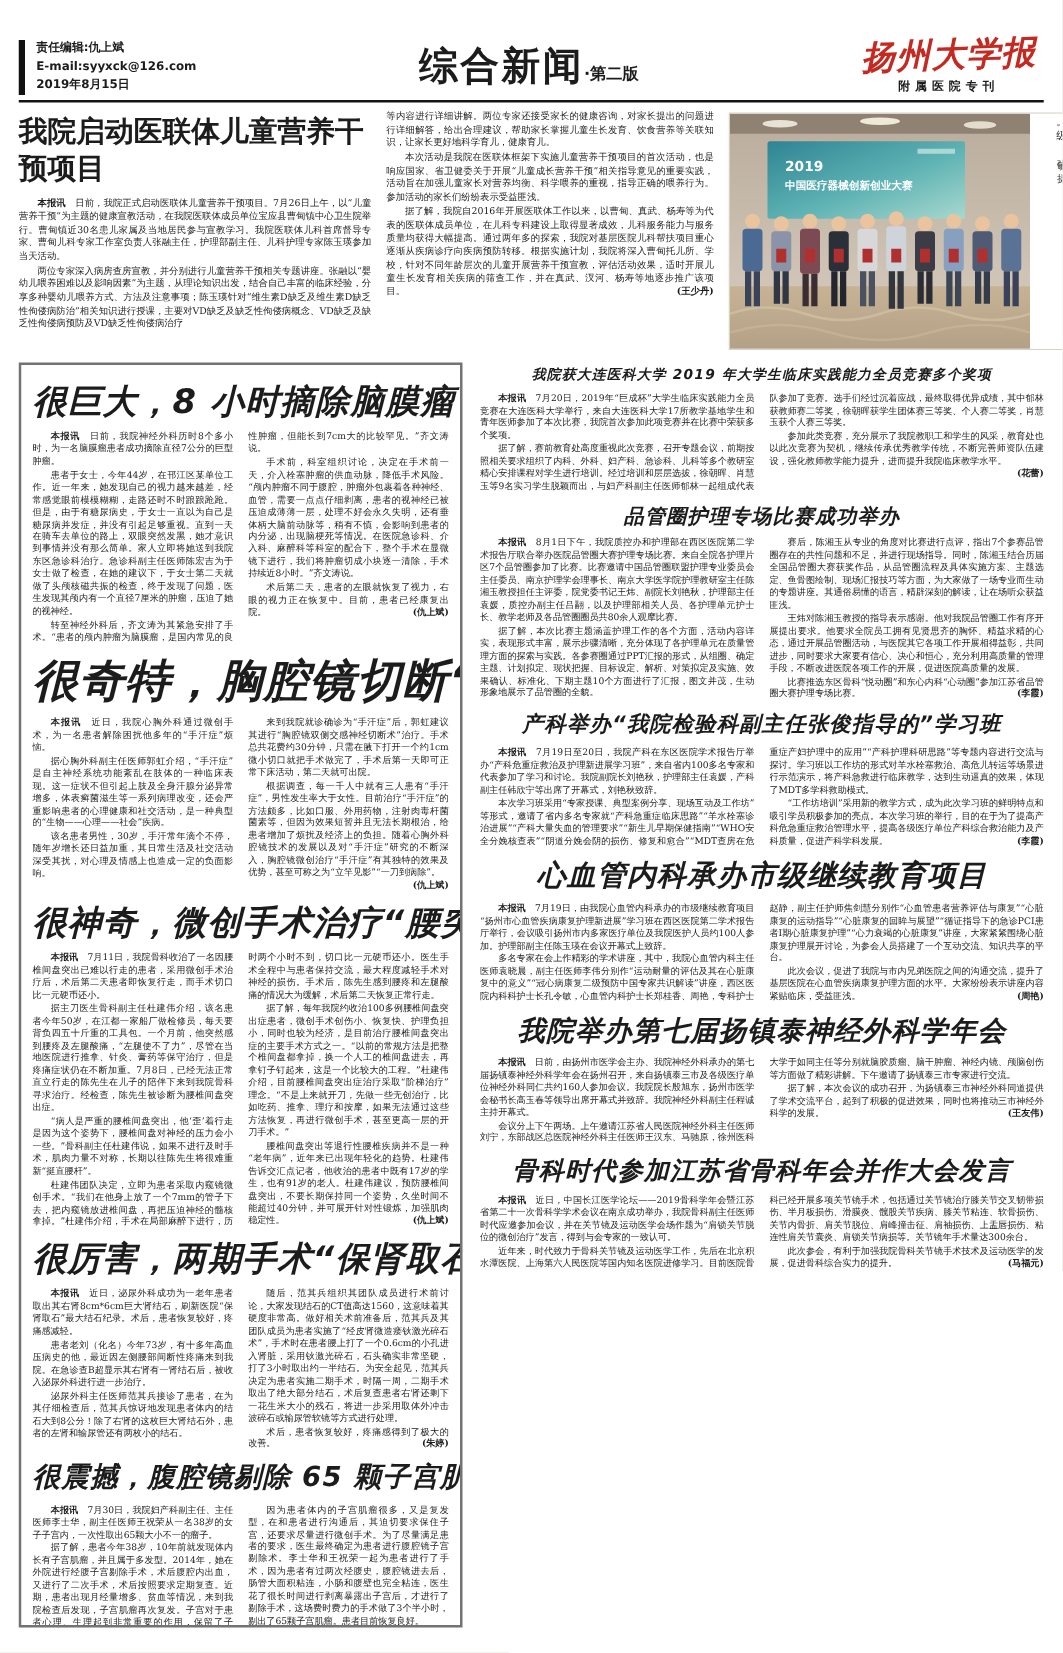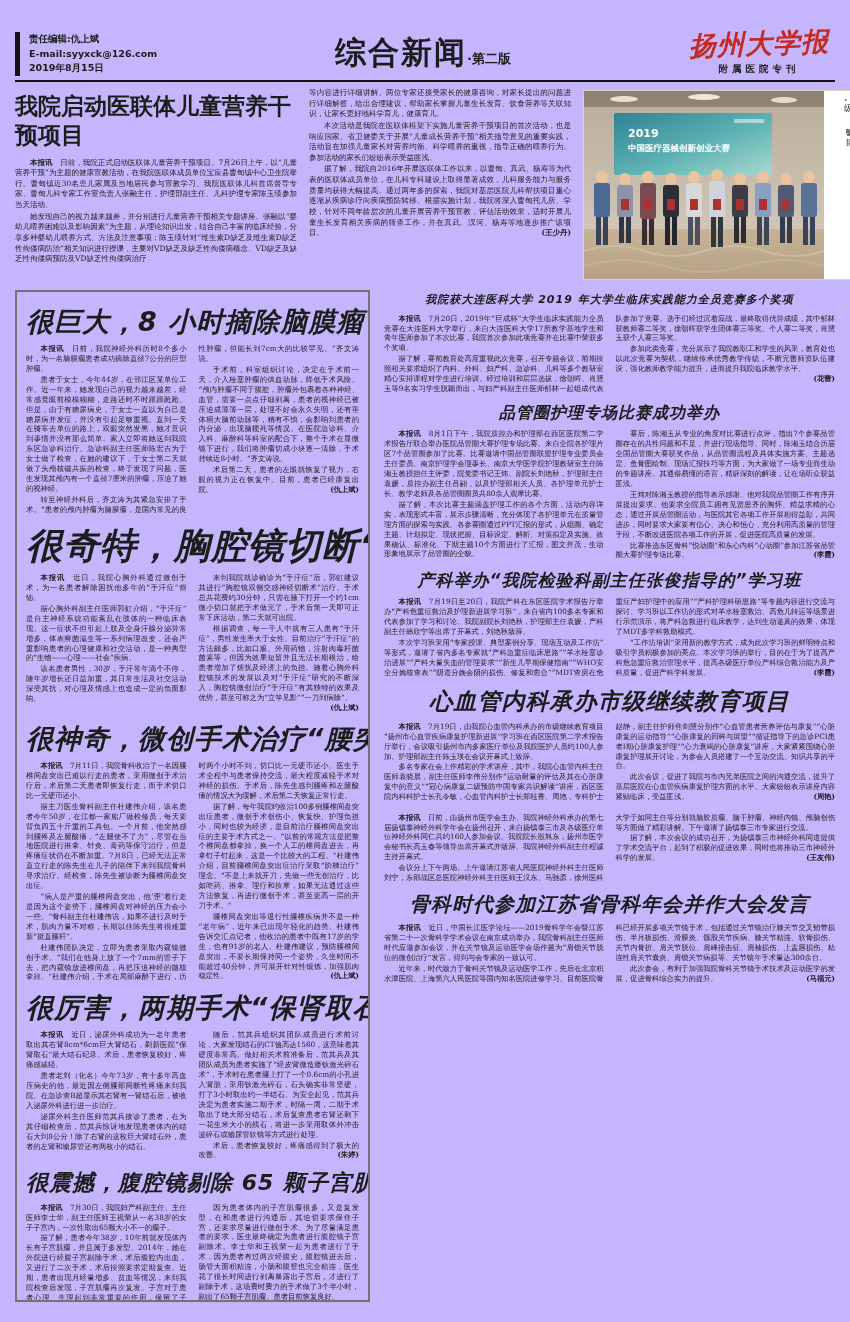--- a/index.html
+++ b/index.html
@@ -1,18 +1,18 @@
 <!DOCTYPE html>
 <html lang="zh"><head>
 <meta charset="utf-8">
 <style>
   html,body{margin:0;padding:0;background:#e9e7e2;}
   .page{
     position:relative; width:850px; height:1322px; margin:0 auto;
-    background:#c4b5fd; color:#1c1c1c; overflow:hidden;
+    background:#ffffff; color:#1c1c1c; overflow:hidden;
     font-family:"DejaVu Serif", serif; box-sizing:border-box;
     padding:14px 15px 10px 15px;
   }
   
   .hdr{display:flex; align-items:flex-end; justify-content:space-between; height:62px;}
   .edit-info{border-left:5px solid #111; padding-left:9px; font-family:"DejaVu Sans",sans-serif;
     font-weight:bold; font-size:9.5px; line-height:1.55; align-self:flex-end;}
   .section-title{font-family:"DejaVu Sans",sans-serif; font-weight:900; font-size:31px;
     letter-spacing:2px; padding-bottom:2px;}
   .section-title .edition{font-size:13px; font-weight:700; letter-spacing:0;}
@@ -71,21 +71,21 @@
       <div class="brand-sub">附属医院专刊</div>
     </div>
   </header>
   <div class="top-rule"></div>
 
   <section class="lead">
     <div class="lead-colA">
       <h1 class="lead-headline">我院启动医联体儿童营养干预项目</h1>
       <div class="body-text" id="lead-col1">
           <p><b class="lede">本报讯</b>　日前，我院正式启动医联体儿童营养干预项目。7月26日上午，以“儿童营养干预”为主题的健康宣教活动，在我院医联体成员单位宝应县曹甸镇中心卫生院举行。曹甸镇近30名患儿家属及当地居民参与宣教学习。我院医联体儿科首席督导专家、曹甸儿科专家工作室负责人张融主任，护理部副主任、儿科护理专家陈玉瑛参加当天活动。</p>
-          <p>她发现自己的视力越来越差，并分别进行儿童营养干预相关专题讲座。张融以“婴幼儿喂养困难以及影响因素”为主题，从理论知识出发，结合自己丰富的临床经验，分享多种婴幼儿喂养方式、方法及注意事项；陈玉瑛针对“维生素D缺乏及维生素D缺乏性佝偻病防治”相关知识进行授课，主要对VD缺乏及缺乏性佝偻病概念、VD缺乏及缺乏性佝偻病预防及VD缺乏性佝偻病治疗</p>
+          <p>两位专家深入病房查房宣教，并分别进行儿童营养干预相关专题讲座。张融以“婴幼儿喂养困难以及影响因素”为主题，从理论知识出发，结合自己丰富的临床经验，分享多种婴幼儿喂养方式、方法及注意事项；陈玉瑛针对“维生素D缺乏及维生素D缺乏性佝偻病防治”相关知识进行授课，主要对VD缺乏及缺乏性佝偻病概念、VD缺乏及缺乏性佝偻病预防及VD缺乏性佝偻病治疗</p>
         </div>
     </div>
     <div class="lead-colB body-text" id="lead-col2">
         <p class="cont">等内容进行详细讲解。两位专家还接受家长的健康咨询，对家长提出的问题进行详细解答，给出合理建议，帮助家长掌握儿童生长发育、饮食营养等关联知识，让家长更好地科学育儿，健康育儿。</p>
         <p>本次活动是我院在医联体框架下实施儿童营养干预项目的首次活动，也是响应国家、省卫健委关于开展“儿童成长营养干预”相关指导意见的重要实践，活动旨在加强儿童家长对营养均衡、科学喂养的重视，指导正确的喂养行为。参加活动的家长们纷纷表示受益匪浅。</p>
         <p>据了解，我院自2016年开展医联体工作以来，以曹甸、真武、杨寿等为代表的医联体成员单位，在儿科专科建设上取得显著成效，儿科服务能力与服务质量均获得大幅提高。通过两年多的探索，我院对基层医院儿科帮扶项目重心逐渐从疾病诊疗向疾病预防转移。根据实施计划，我院将深入曹甸托儿所、学校，针对不同年龄层次的儿童开展营养干预宣教，评估活动效果，适时开展儿童生长发育相关疾病的筛查工作，并在真武、汊河、杨寿等地逐步推广该项目。<span class="author">(王少丹)</span></p>
       </div>
 
     <figure class="photo-wrap" style="margin:0">
       <svg class="photo-svg" viewBox="0 0 240 188" preserveAspectRatio="none">
@@ -284,20 +284,21 @@
   <article class="article">
     <h2 class="art-headline" style="font-size: 23px;">心血管内科承办市级继续教育项目</h2>
     <div class="art-body">
             <p><b class="lede">本报讯</b>　7月19日，由我院心血管内科承办的市级继续教育项目“扬州市心血管疾病康复护理新进展”学习班在西区医院第二学术报告厅举行，会议吸引扬州市内多家医疗单位及我院医护人员约100人参加。护理部副主任陈玉瑛在会议开幕式上致辞。</p>
             <p>多名专家在会上作精彩的学术讲座，其中，我院心血管内科主任医师袁晓晨，副主任医师李伟分别作“运动耐量的评估及其在心脏康复中的意义”“冠心病康复二级预防中国专家共识解读”讲座，西区医院内科科护士长孔令敏，心血管内科护士长郑桂香、周艳，专科护士赵静，副主任护师焦剑慧分别作“心血管患者营养评估与康复”“心脏康复的运动指导”“心脏康复的回眸与展望”“循证指导下的急诊PCI患者Ⅰ期心脏康复护理”“心力衰竭的心脏康复”讲座，大家紧紧围绕心脏康复护理展开讨论，为参会人员搭建了一个互动交流、知识共享的平台。</p>
             <p>此次会议，促进了我院与市内兄弟医院之间的沟通交流，提升了基层医院在心血管疾病康复护理方面的水平。大家纷纷表示讲座内容紧贴临床，受益匪浅。<span class="author">(周艳)</span></p>
           </div>
   </article>
 
   <article class="article">
+    <h2 class="art-headline" style="font-size: 22px;">我院举办第七届扬镇泰神经外科学年会</h2>
     <div class="art-body">
             <p><b class="lede">本报讯</b>　日前，由扬州市医学会主办、我院神经外科承办的第七届扬镇泰神经外科学年会在扬州召开，来自扬镇泰三市及各级医疗单位神经外科同仁共约160人参加会议。我院院长殷旭东，扬州市医学会秘书长高玉春等领导出席开幕式并致辞。我院神经外科副主任程诚主持开幕式。</p>
             <p>会议分上下午两场。上午邀请江苏省人民医院神经外科主任医师刘宁，东部战区总医院神经外科主任医师王汉东、马驰原，徐州医科大学于如同主任等分别就脑胶质瘤、脑干肿瘤、神经内镜、颅脑创伤等方面做了精彩讲解。下午邀请了扬镇泰三市专家进行交流。</p>
             <p>据了解，本次会议的成功召开，为扬镇泰三市神经外科同道提供了学术交流平台，起到了积极的促进效果，同时也将推动三市神经外科学的发展。<span class="author">(王友伟)</span></p>
           </div>
   </article>
 
   <article class="article">
     <h2 class="art-headline" style="font-size: 20px;">骨科时代参加江苏省骨科年会并作大会发言</h2>
     <div class="art-body">

